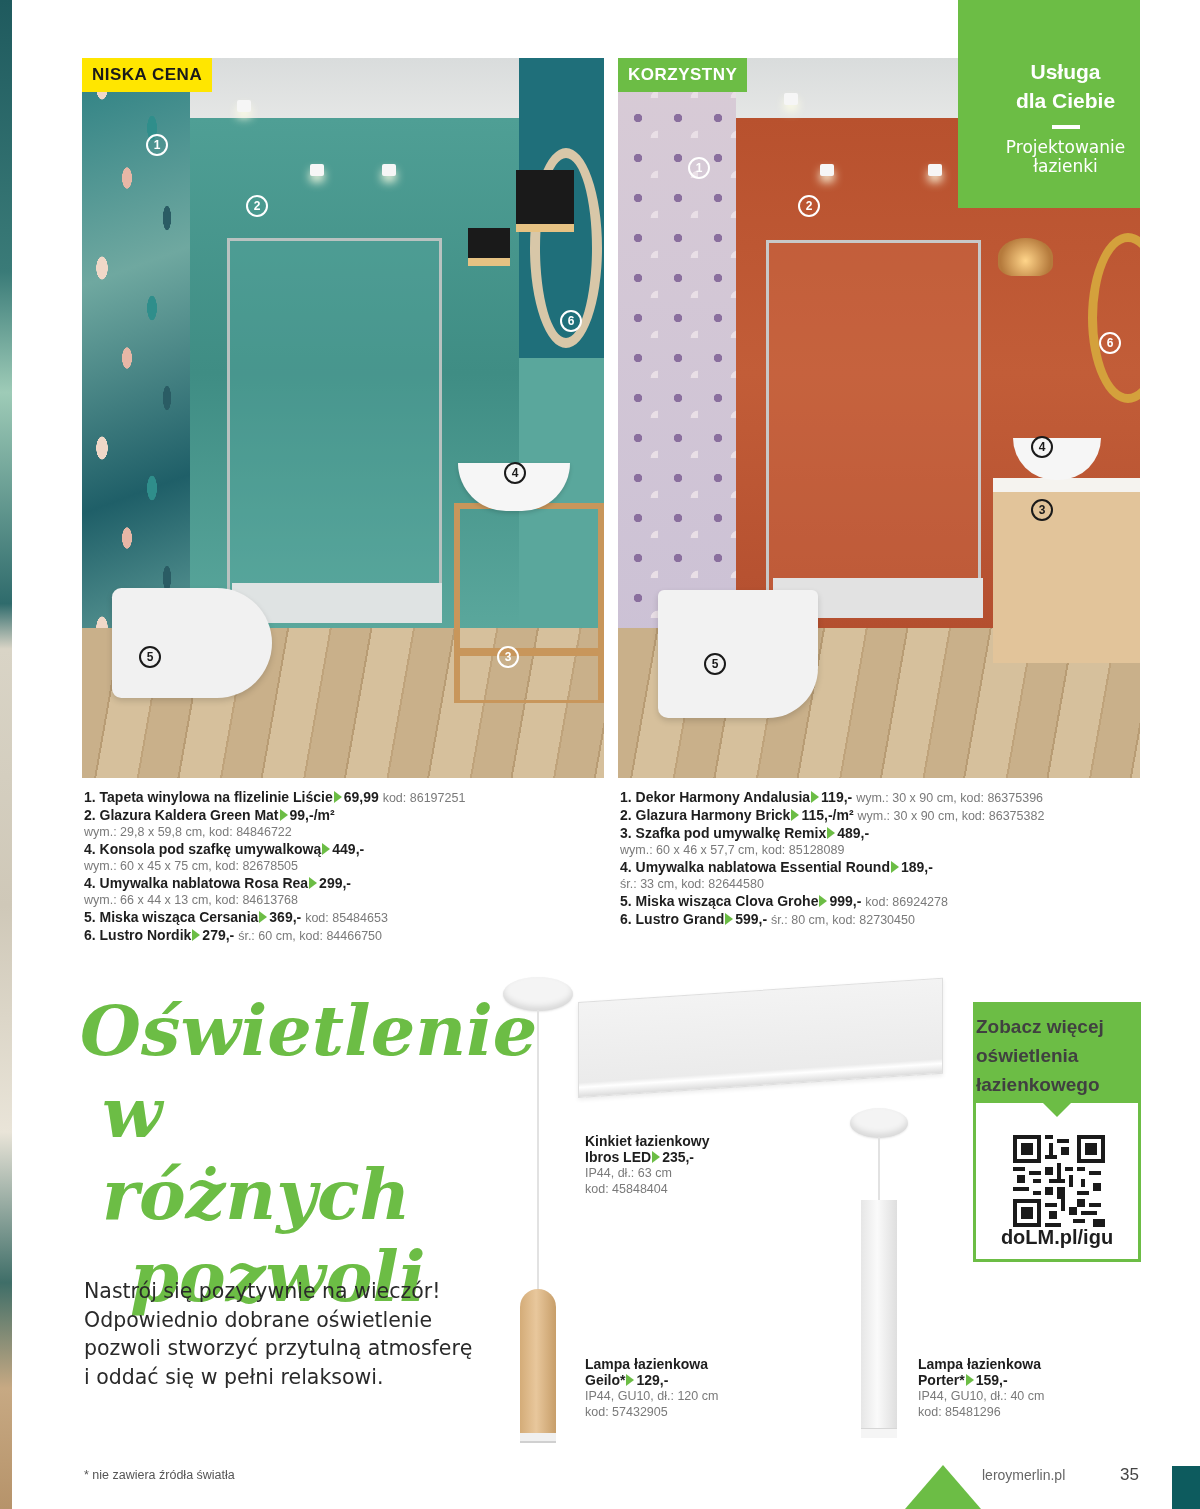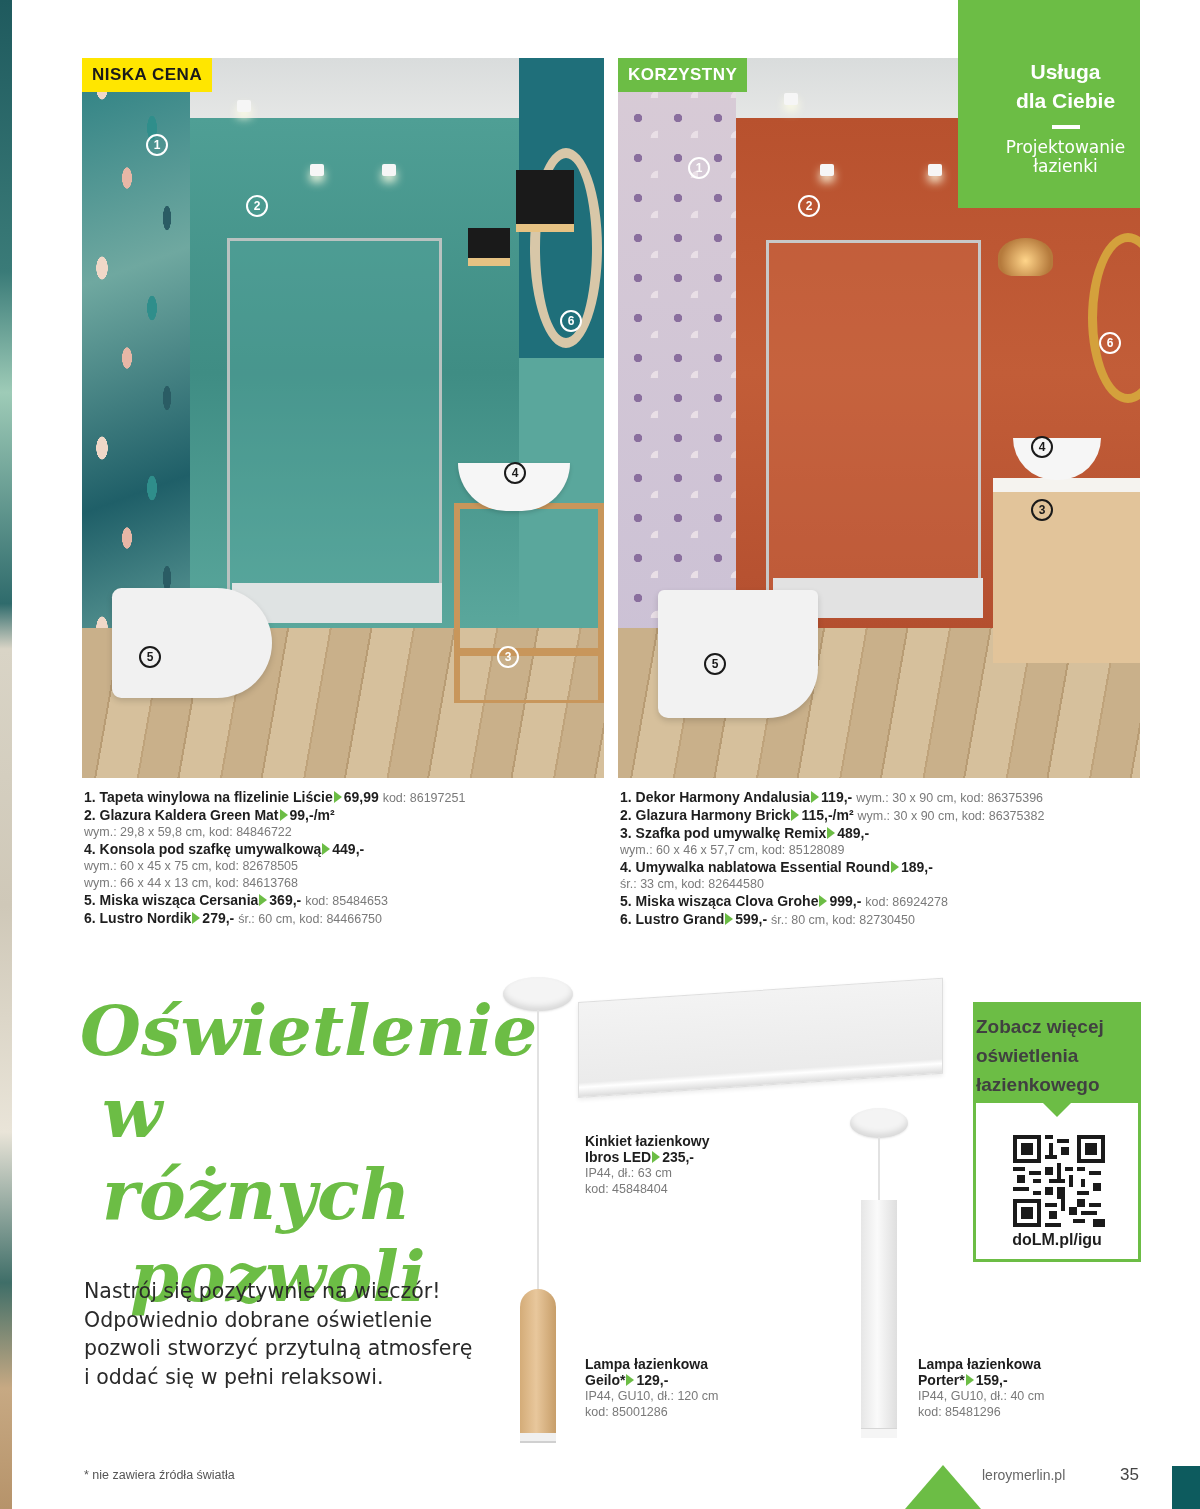--- a/index.html
+++ b/index.html
@@ -100,21 +100,21 @@
 
   .lamp-info { position: absolute; font-family: "Liberation Sans", sans-serif; font-size: 14px; line-height: 16px; }
   .lamp-info .name { font-weight: bold; color: #1e1e1e; display: block; }
   .lamp-info .meta { color: #7a7a7a; font-size: 12.5px; display: block; }
 
   
   .qr-box { position: absolute; left: 973px; top: 1002px; width: 168px; height: 260px; border: 3px solid #6cbd45; background: #fff; }
   .qr-head { position: relative; height: 98px; background: #6cbd45; color: #404040; font-family: "Liberation Sans", sans-serif; font-weight: bold; font-size: 19px; line-height: 29px; padding-top: 7px; }
   .qr-head::after { content: ""; position: absolute; left: 50%; margin-left: -15px; bottom: -14px; width: 0; height: 0; border-left: 15px solid transparent; border-right: 15px solid transparent; border-top: 15px solid #6cbd45; }
   .qr-code { position: absolute; left: 37px; top: 130px; width: 92px; height: 92px; }
-  .qr-url { position: absolute; left: 0; right: 0; bottom: 10px; text-align: center; font-family: "Liberation Sans", sans-serif; font-weight: bold; font-size: 16px; color: #1e1e1e; }
+  .qr-url { position: absolute; left: 0; right: 0; bottom: 10px; text-align: center; font-family: "Liberation Sans", sans-serif; font-weight: bold; font-size: 20px; color: #1e1e1e; }
 
   
   .footnote { position: absolute; left: 84px; top: 1468px; font-family: "Liberation Sans", sans-serif; font-size: 12.5px; color: #555; }
   .footer-triangle { position: absolute; left: 905px; top: 1465px; width: 0; height: 0; border-left: 38px solid transparent; border-right: 38px solid transparent; border-bottom: 44px solid #6cbd45; }
   .footer-site { position: absolute; left: 982px; top: 1467px; font-family: "Liberation Sans", sans-serif; font-size: 14px; color: #666; }
   .footer-page { position: absolute; left: 1120px; top: 1465px; font-family: "Liberation Sans", sans-serif; font-size: 17px; color: #444; }
 </style>
 </head>
 <body>
 
@@ -180,20 +180,21 @@
   <div class="service-sub">Projektowanie</div>
   <div class="service-sub">łazienki</div>
 </div>
 
 <div class="plist plist-left">
   <div><span class="name">1. Tapeta winylowa na flizelinie Liście</span><span class="arrow"></span><span class="price">69,99</span> <span class="meta">kod: 86197251</span></div>
   <div><span class="name">2. Glazura Kaldera Green Mat</span><span class="arrow"></span><span class="price">99,-/m²</span></div>
   <div class="meta">wym.: 29,8 x 59,8 cm, kod: 84846722</div>
   <div><span class="name">4. Konsola pod szafkę umywalkową</span><span class="arrow"></span><span class="price">449,-</span></div>
   <div class="meta">wym.: 60 x 45 x 75 cm, kod: 82678505</div>
+  <div><span class="name">4. Umywalka nablatowa Rosa Rea</span><span class="arrow"></span><span class="price">299,-</span></div>
   <div class="meta">wym.: 66 x 44 x 13 cm, kod: 84613768</div>
   <div><span class="name">5. Miska wisząca Cersania</span><span class="arrow"></span><span class="price">369,-</span> <span class="meta">kod: 85484653</span></div>
   <div><span class="name">6. Lustro Nordik</span><span class="arrow"></span><span class="price">279,-</span> <span class="meta">śr.: 60 cm, kod: 84466750</span></div>
 </div>
 
 <div class="plist plist-right">
   <div><span class="name">1. Dekor Harmony Andalusia</span><span class="arrow"></span><span class="price">119,-</span> <span class="meta">wym.: 30 x 90 cm, kod: 86375396</span></div>
   <div><span class="name">2. Glazura Harmony Brick</span><span class="arrow"></span><span class="price">115,-/m²</span> <span class="meta">wym.: 30 x 90 cm, kod: 86375382</span></div>
   <div><span class="name">3. Szafka pod umywalkę Remix</span><span class="arrow"></span><span class="price">489,-</span></div>
   <div class="meta">wym.: 60 x 46 x 57,7 cm, kod: 85128089</div>
@@ -227,21 +228,21 @@
   <span class="name">Kinkiet łazienkowy</span>
   <span class="name"><span>Ibros LED</span><span class="arrow"></span><span>235,-</span></span>
   <span class="meta">IP44, dł.: 63 cm</span>
   <span class="meta">kod: 45848404</span>
 </div>
 
 <div class="lamp-info" style="left:585px;top:1356px;">
   <span class="name">Lampa łazienkowa</span>
   <span class="name"><span>Geilo*</span><span class="arrow"></span><span>129,-</span></span>
   <span class="meta">IP44, GU10, dł.: 120 cm</span>
-  <span class="meta">kod: 85001286</span>
+  <span class="meta">kod: 57432905</span>
 </div>
 
 <div class="lamp-info" style="left:918px;top:1356px;">
   <span class="name">Lampa łazienkowa</span>
   <span class="name"><span>Porter*</span><span class="arrow"></span><span>159,-</span></span>
   <span class="meta">IP44, GU10, dł.: 40 cm</span>
   <span class="meta">kod: 85481296</span>
 </div>
 
 <div class="qr-box">

